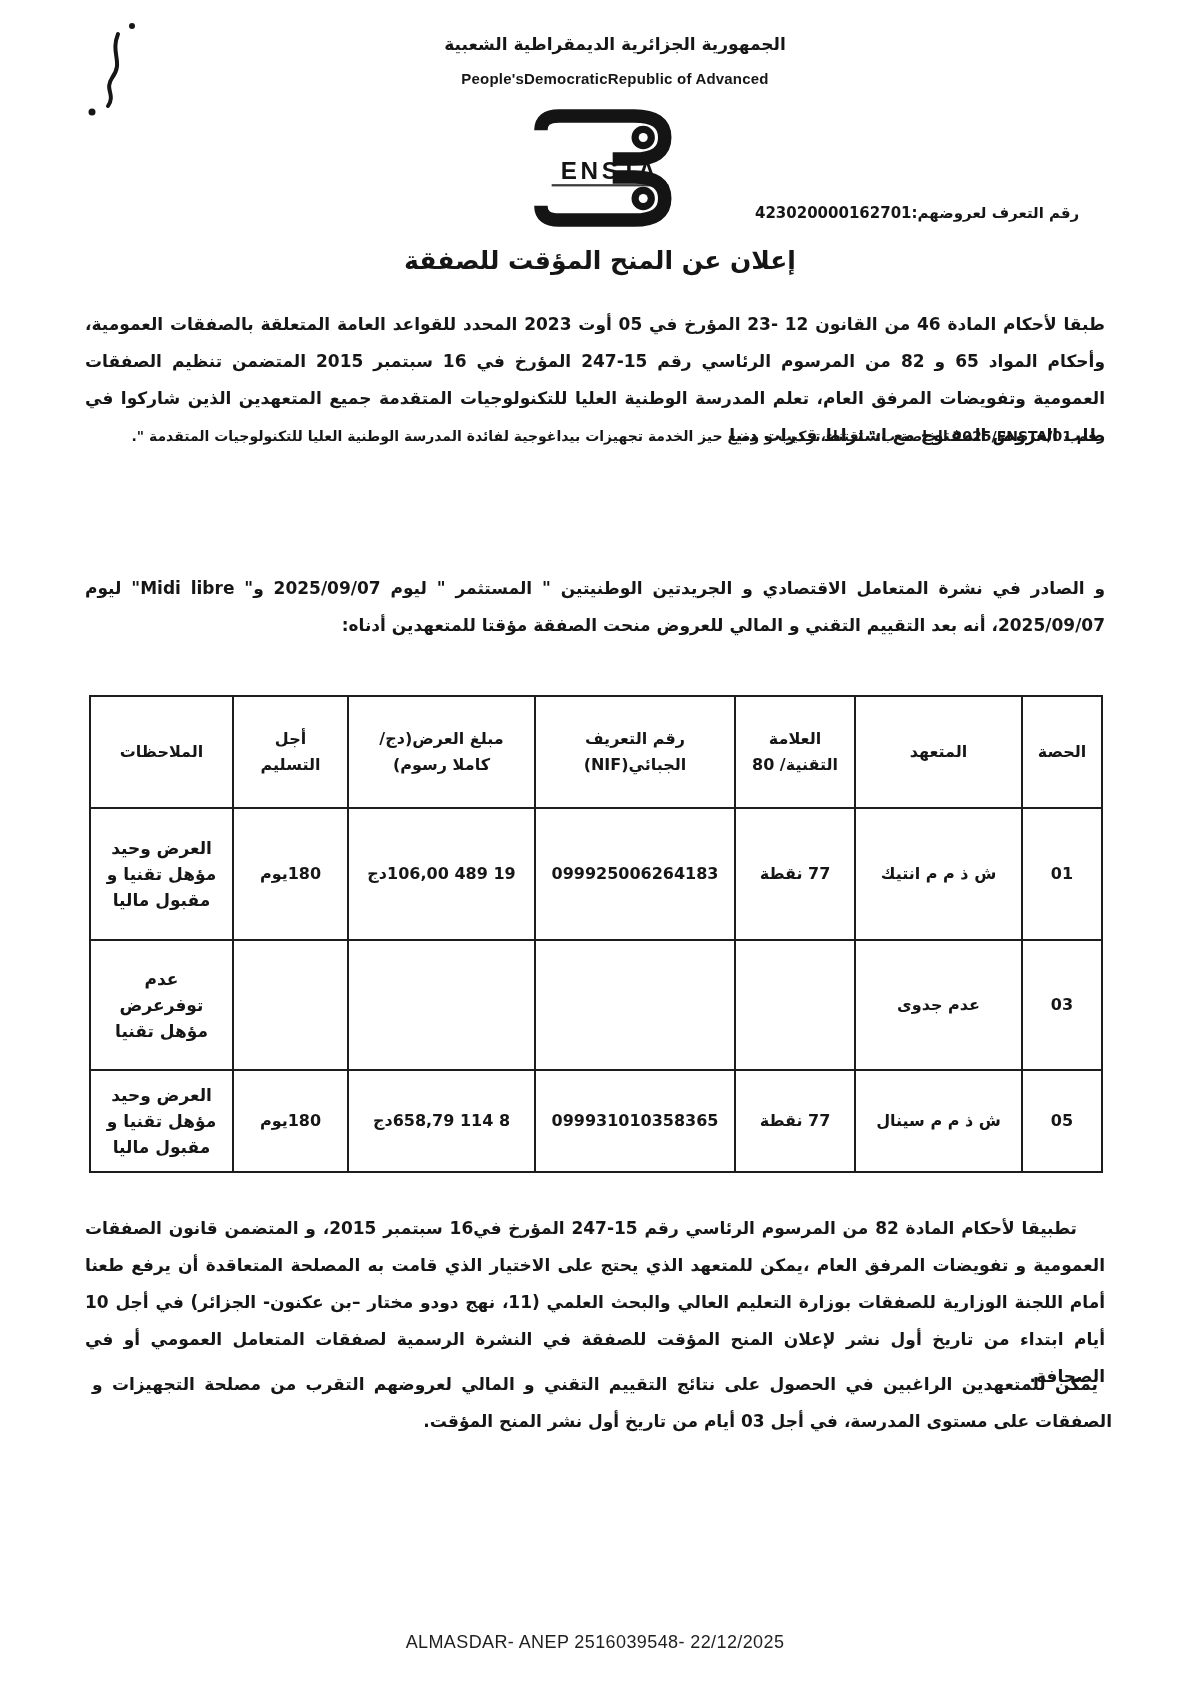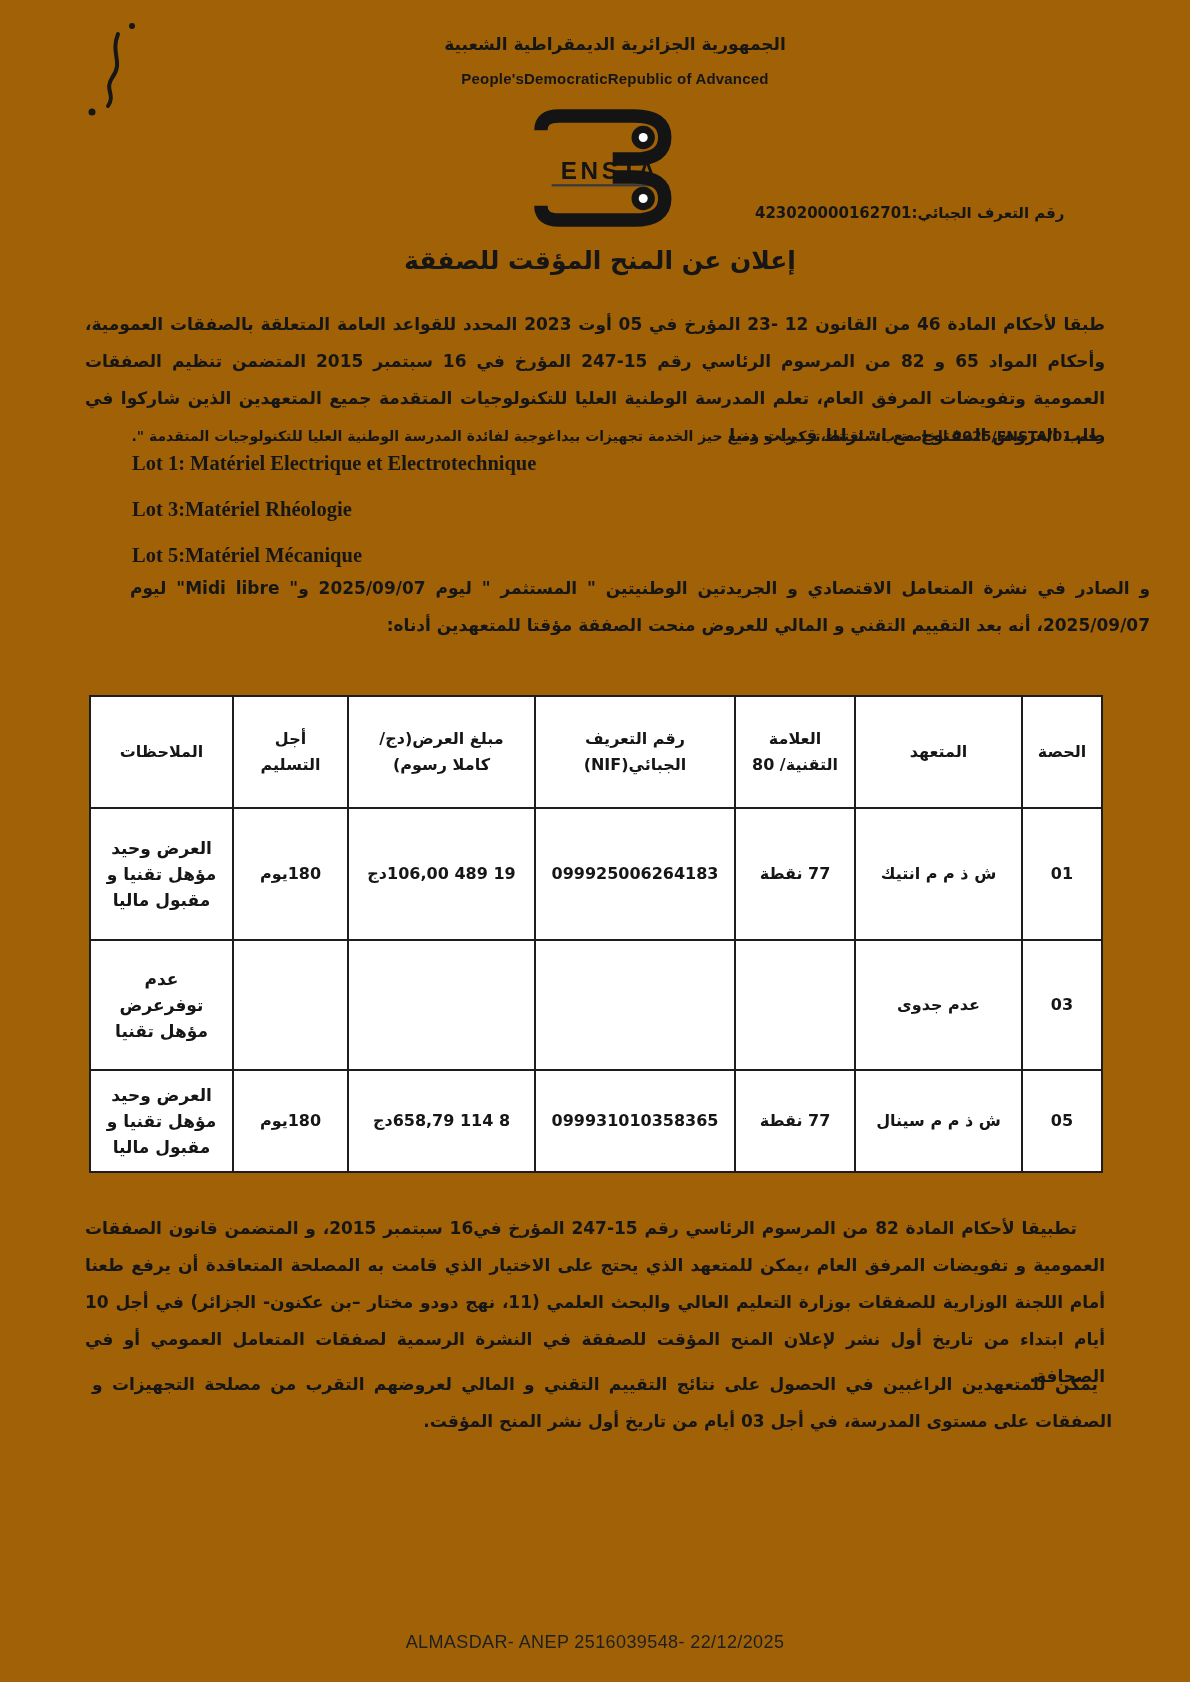--- a/index.html
+++ b/index.html
@@ -1,18 +1,18 @@
 <!DOCTYPE html>
 <html lang="ar"><head>
 <meta charset="utf-8">
 <style>
   html,body{margin:0;padding:0;background:#e8e8e8;}
   .page{
     position:relative; width:1190px; height:1682px; margin:0 auto;
-    background:#a16207; color:#161616; overflow:hidden;
+    background:#ffffff; color:#161616; overflow:hidden;
     font-family:"DejaVu Sans",sans-serif;
   }
   .abs{position:absolute;}
   .ar{direction:rtl;}
 
   
   .republic-ar{left:380px;top:34px;width:470px;font-size:17px;font-weight:700;text-align:center;}
   .republic-en{left:380px;top:70px;width:470px;font-size:15px;font-weight:700;text-align:center;
                font-family:"Liberation Sans",sans-serif;letter-spacing:.2px;}
   .ministry-en{left:105px;top:88px;width:360px;text-align:center;font-weight:700;font-size:17.5px;
@@ -23,21 +23,21 @@
 
   
   .doc-title{left:95px;top:246px;width:1010px;text-align:center;font-size:25px;font-weight:700;}
 
   
   .para{direction:rtl;text-align:justify;font-weight:700;font-size:17px;line-height:37px;}
   .intro-p1{left:85px;top:306px;width:1020px;}
   .intro-p2{left:85px;top:428px;width:1020px;direction:rtl;text-align:right;font-weight:700;font-size:14px;}
   .lots{left:132px;top:452px;width:760px;font-family:"Liberation Serif",serif;font-weight:700;font-size:20.5px;}
   .lots .lot-line{margin:0 0 23px 0;}
-  .publication{left:85px;top:570px;width:1020px;margin-left:45px;}
+  .publication{left:85px;top:570px;width:1020px;}
   .appeal{left:85px;top:1210px;width:1020px;text-indent:28px;}
   .results{left:92px;top:1366px;width:1020px;text-indent:14px;}
 
   
   table.doc-table{left:89px;top:695px;position:absolute;border-collapse:collapse;table-layout:fixed;
                   width:1012px;background:#fff;}
   .doc-table th,.doc-table td{
     border:2px solid #1d1d1d; text-align:center; vertical-align:middle;
     font-weight:700; font-size:16px; padding:4px 10px; overflow:hidden;
   }
@@ -74,32 +74,27 @@
       <circle cx="132" cy="44" r="5" fill="#ffffff"></circle>
       <text x="95" y="90" text-anchor="middle" font-size="27" font-weight="bold" letter-spacing="4" fill="#141414">ENSTA</text>
       <rect x="30" y="96" width="130" height="2.5" fill="#3a3a3a"></rect>
       <path d="M18 120 Q18 136 38 136 H122 Q156 136 156 112 Q156 88 122 88 H98" fill="none" stroke="#141414" stroke-width="15"></path>
       <circle cx="132" cy="112" r="13" fill="#141414"></circle>
       <circle cx="132" cy="112" r="5" fill="#ffffff"></circle>
     </svg>
   </div>
 
 
-  <div class="abs tax-id">رقم التعرف الجبائي:423020000162701</div>
+  <div class="abs tax-id">رقم التعرف لعروضهم:423020000162701</div>
 
   <div class="abs doc-title ar">إعلان عن المنح المؤقت للصفقة</div>
 
   <div class="abs para intro-p1">طبقا لأحكام المادة 46 من القانون ‪23- 12‬ المؤرخ في 05 أوت 2023 المحدد للقواعد العامة المتعلقة بالصفقات العمومية، وأحكام المواد 65 و 82 من المرسوم الرئاسي رقم ‪247-15‬ المؤرخ في 16 سبتمبر 2015 المتضمن تنظيم الصفقات العمومية وتفويضات المرفق العام، تعلم المدرسة الوطنية العليا للتكنولوجيات المتقدمة جميع المتعهدين الذين شاركوا في طلب العروض المفتوح مع اشتراط قدرات دنيا</div>
   <div class="abs intro-p2">رقم ‪2025/ENSTA/01‬ الخاصة ب:" اقتناء،تركيب و وضع حيز الخدمة تجهيزات بيداغوجية لفائدة المدرسة الوطنية العليا للتكنولوجيات المتقدمة ".</div>
 
-  <div class="abs lots">
-    <p class="lot-line">Lot 1: Matériel Electrique et Electrotechnique</p>
-    <p class="lot-line">Lot 3:Matériel Rhéologie</p>
-    <p class="lot-line">Lot 5:Matériel Mécanique</p>
-  </div>
 
   <div class="abs para publication">و الصادر في نشرة المتعامل الاقتصادي و الجريدتين الوطنيتين " المستثمر " ليوم 2025/09/07 و"‪Midi libre ‬" ليوم 2025/09/07، أنه بعد التقييم التقني و المالي للعروض منحت الصفقة مؤقتا للمتعهدين أدناه:</div>
 
   <table class="doc-table" dir="rtl">
     <colgroup>
       <col style="width:80px">
         <col style="width:167px">
         <col style="width:120px">
       <col style="width:200px">
         <col style="width:187px">

